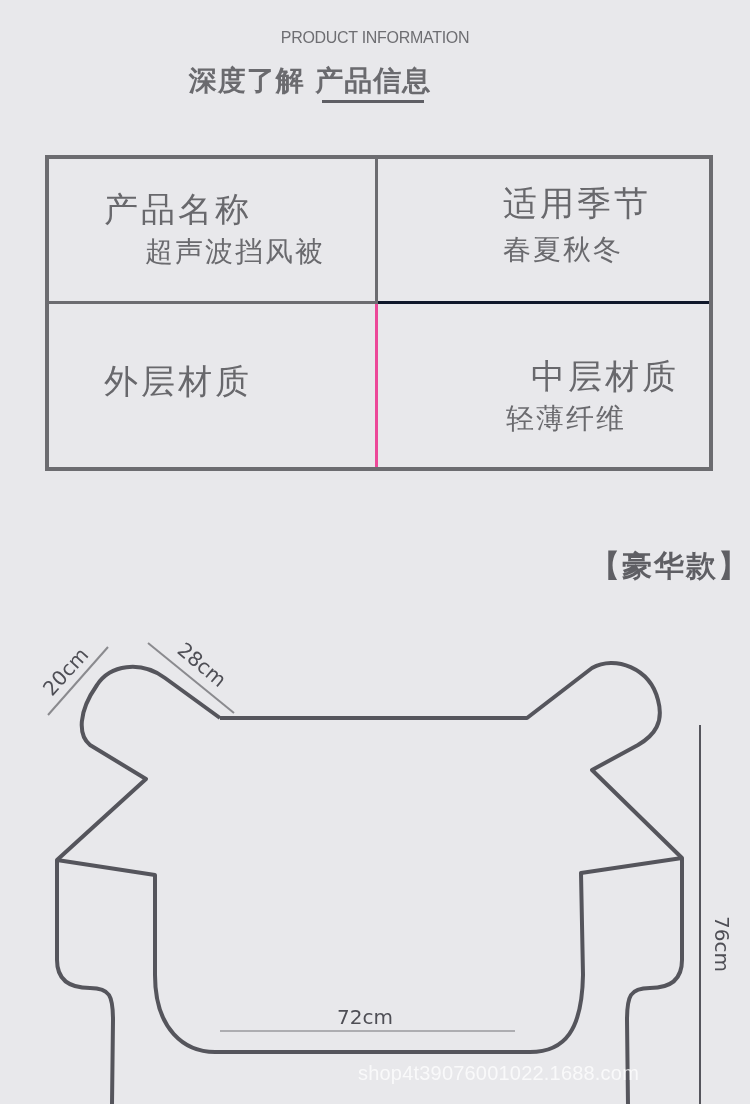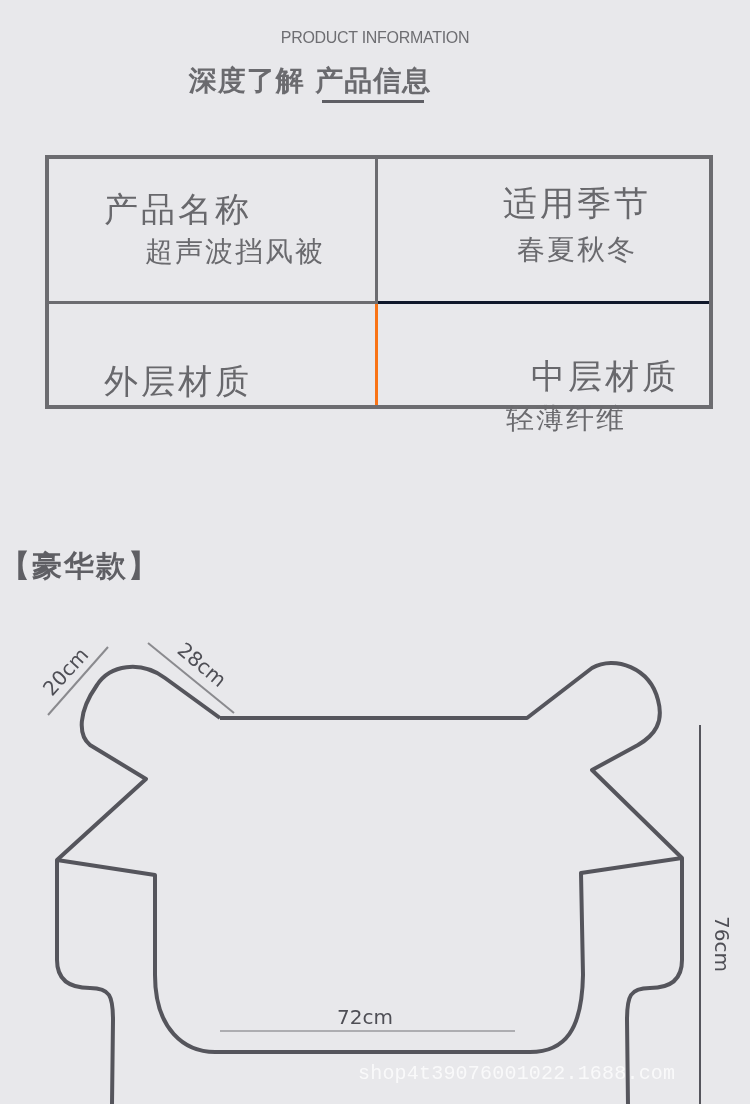--- a/index.html
+++ b/index.html
@@ -18,51 +18,51 @@
     .title {
       position: absolute; top: 62px; left: 0; width: 620px;
       text-align: center; font-size: 28px; font-weight: bold; color: #6a6a6e;
       letter-spacing: 1px;
     }
     .title-underline {
       position: absolute; top: 100px; left: 322px; width: 102px; height: 3px;
       background: #5e5e64;
     }
     .info-table {
-      position: absolute; top: 155px; left: 45px; width: 668px; height: 254px;
+      position: absolute; top: 155px; left: 45px; width: 668px; height: 316px;
       box-sizing: border-box; border: 4px solid #6c6c70;
       display: grid; grid-template-columns: 329px 1fr; grid-template-rows: 145px 1fr; text-align: center;
     }
     .cell { position: relative; box-sizing: border-box; }
     .cell.c1 { border-right: 3px solid #6c6c70; border-bottom: 3px solid #6c6c70; }
     .cell.c2 { border-bottom: 3px solid #0f172a; }
-    .cell.c3 { border-right: 3px solid #f97316; }
+    .cell.c3 { border-right: 3px solid #ec4899; }
     .cell-label {
       position: absolute; font-size: 34px; color: #68686c; letter-spacing: 3px; white-space: nowrap;
     }
     .cell-value {
       position: absolute; font-size: 28px; color: #6a6a6e; letter-spacing: 2px; white-space: nowrap;
     }
     .c1 .cell-label { left: 55px; top: 28px; }
     .c1 .cell-value { left: 52px; top: 74px; margin-left: 44px; }
     .c2 .cell-label { left: 125px; top: 22px; }
-    .c2 .cell-value { left: 125px; top: 72px; margin-left: 14px; }
+    .c2 .cell-value { left: 125px; top: 72px; }
     .c3 .cell-label { left: 55px; top: 55px; }
     .c3 .cell-value { left: 55px; top: 98px; }
     .c4 .cell-label { left: 125px; top: 50px; margin-left: 28px; }
     .c4 .cell-value { left: 128px; top: 96px; }
     .section-title {
-      position: absolute; top: 546px; left: 0; width: 750px; text-align: left;
+      position: absolute; top: 546px; left: 0; width: 750px; text-align: right;
       font-size: 30px; font-weight: bold; color: #5f5f64; letter-spacing: 2px;
     }
     .diagram { position: absolute; left: 0; top: 600px; width: 750px; height: 504px; }
     .dim-label { font-family: "DejaVu Sans", sans-serif; fill: #4e4e55; font-size: 20px; }
     .watermark {
       position: absolute; left: 358px; top: 1062px; font-size: 20px;
-      color: rgba(255,255,255,0.75); font-family: Liberation Mono, monospace; letter-spacing: 0.2px;
+      color: rgba(255,255,255,0.75); font-family: Liberation Sans, sans-serif; letter-spacing: 0.2px;
     }
   </style>
 </head>
 <body>
 
 <div class="eyebrow">PRODUCT INFORMATION</div>
 <div class="title">深度了解 产品信息</div>
 <div class="title-underline"></div>
 
 <div class="info-table">

